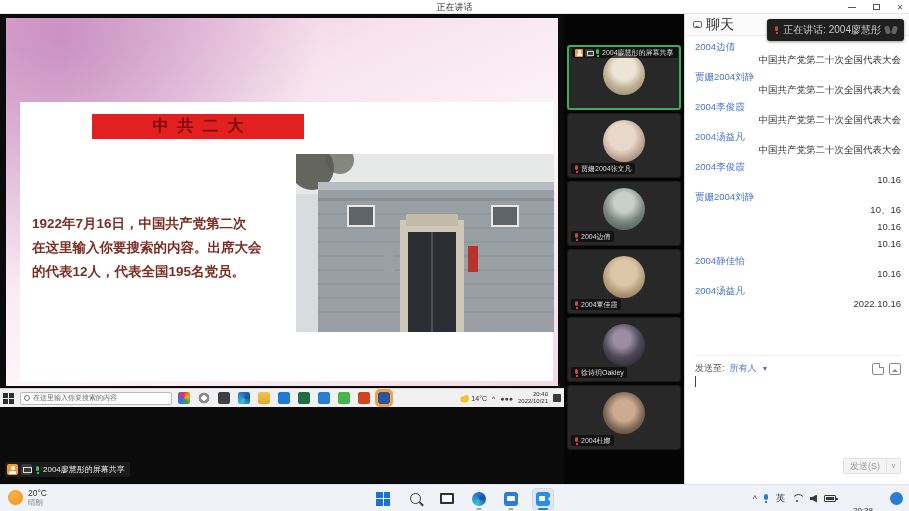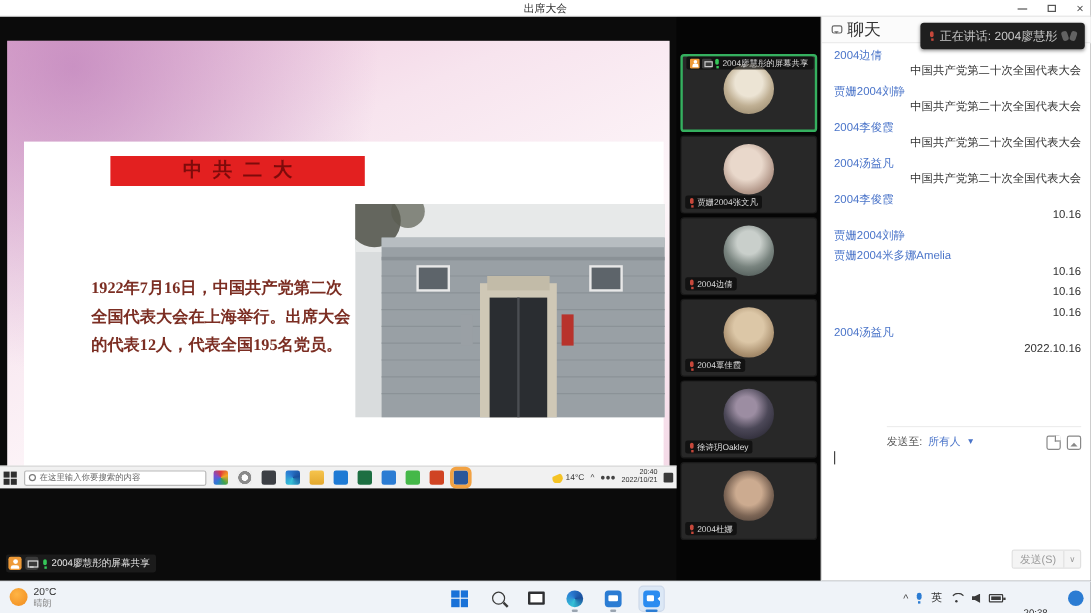--- a/index.html
+++ b/index.html
@@ -18,32 +18,32 @@
   .wc-res i { display:block; width:7px; height:6px; border:1px solid #555; }
 
   
   .main { position:absolute; left:0; top:14px; width:909px; height:470px; }
   .share { position:absolute; left:0; top:0; width:564px; height:470px; background:#0b0b0b; }
   .thumbs { position:absolute; left:564px; top:0; width:120px; height:470px; background:#050505; }
   .chat { position:absolute; left:684px; top:0; width:225px; height:470px; background:#fff;
     border-left:1px solid #d9d9d9; }
 
   
-  .slide { position:absolute; left:6px; top:20px; width:552px; height:368px;
+  .slide { position:absolute; left:6px; top:4px; width:552px; height:368px;
     background:
       radial-gradient(circle at 10% 6%, rgba(176,108,176,.6), rgba(176,108,176,0) 42%),
       linear-gradient(155deg,#eec2db 0%,#f7e4ee 32%,#fdf6f9 62%,#f4d8e6 100%); }
   .slide-card { position:absolute; left:14px; top:84px; right:5px; bottom:5px; background:#fff; }
   .banner { position:absolute; left:72px; top:12px; width:212px; height:25px; background:#e32020;
     display:flex; align-items:center; justify-content:center; }
   .banner span { font-family:"Liberation Serif", serif; font-weight:bold; font-size:16px;
     color:#7d0b0b; letter-spacing:9px; text-indent:9px; }
   .slide-text { position:absolute; left:12px; top:110px; width:276px;
-    font-family:Liberation Serif, serif; font-weight:bold; font-size:13.5px;
-    color:#7b2d22; line-height:24px;margin-left:44px; }
+    font-family:Liberation Sans, sans-serif; font-weight:bold; font-size:13.5px;
+    color:#7b2d22; line-height:24px; }
   .photo { position:absolute; left:276px; top:52px; width:258px; height:178px; }
 
   
   .win10bar { position:absolute; left:0; top:374px; width:564px; height:19px; background:#f1f1f1;
     border-top:1px solid #d8d8d8; display:flex; align-items:center; padding:0 3px; gap:6px; }
   .w10-start { width:11px; height:11px; display:grid; grid-template-columns:5px 5px; gap:1px; }
   .w10-start i { background:#2f2f2f; height:5px; }
   .w10-search { width:152px; height:13px; background:#fff; border:1px solid #b9b9b9; border-radius:2px;
     display:flex; align-items:center; gap:3px; padding:0 3px; }
   .w10-search .mag { width:6px; height:6px; border:1px solid #777; border-radius:50%; position:relative; flex:none;}
@@ -116,21 +116,21 @@
   .hands-ic { width:12px; height:10px; position:relative; opacity:.55; }
   .hands-ic:before, .hands-ic:after { content:''; position:absolute; width:5px; height:8px;
     background:#9a9a9a; border-radius:2px; }
   .hands-ic:before { left:0; top:1px; transform:rotate(-18deg); }
   .hands-ic:after { right:0; top:1px; transform:rotate(18deg); }
   .messages { position:absolute; left:10px; top:26px; right:8px; }
   .msg { margin-bottom:4px; }
   .msg .from { font-size:9.5px; color:#4a74c9; line-height:13px; }
   .msg .text { font-size:9.5px; color:#333; line-height:13px;text-align:right; }
   .send-row { position:absolute; left:10px; right:8px; top:341px; display:flex; align-items:center; gap:5px;
-    border-top:1px solid #ededed; padding-top:6px;margin-left:44px; }
+    border-top:1px solid #ededed; padding-top:6px; }
   .send-row .lbl { font-size:9px; color:#555; }
   .send-row .val { font-size:9px; color:#4a74c9; }
   .send-row .caret { font-size:7px; color:#4a74c9; }
   .send-row .sp { flex:1; }
   .tool-ic { width:12px; height:12px; border:1px solid #888; border-radius:2px; position:relative; }
   .tool-ic.shot:after { content:''; position:absolute; right:-1px; top:-1px; width:4px; height:4px;
     background:#fff; border-left:1px solid #888; border-bottom:1px solid #888; }
   .tool-ic.img:after { content:''; position:absolute; left:2px; bottom:2px; width:0; height:0;
     border:3px solid transparent; border-bottom-color:#888; }
   .chat-input { position:absolute; left:10px; right:8px; top:360px; height:70px; border:0; outline:0;
@@ -193,21 +193,21 @@
   .bat11 { width:12px; height:7px; border:1px solid #3a3a3a; border-radius:1px; position:relative; }
   .bat11:before { content:''; position:absolute; left:1px; top:1px; width:8px; height:3px; background:#3a3a3a; }
   .bat11:after { content:''; position:absolute; right:-3px; top:1.5px; width:1.5px; height:2.5px; background:#3a3a3a; }
   .clock11 { text-align:center; font-size:8px; color:#333; line-height:9px;margin-top:32px; }
   .notif11 { width:13px; height:13px; border-radius:50%; background:#2b7cd3; }
 </style>
 </head>
 <body>
 
 <div class="titlebar">
-  <div class="title">出席大会</div>
+  <div class="title">正在讲话</div>
   <div class="winctrl">
     <div class="wc wc-min">
         <i></i>
       </div>
     <div class="wc wc-res">
         <i></i>
       </div>
     <div class="wc">✕</div>
   </div>
 </div>
@@ -216,21 +216,21 @@
 
   <div class="share">
     <div class="slide">
       <div class="slide-card">
         <div class="banner">
           <span>中共二大</span>
         </div>
         <div class="slide-text">
 
         <div>1922年7月16日，中国共产党第二次</div>
-            <div>全国代表大会在上海举行。出席大会</div>
+            <div>在这里输入你要搜索的内容。出席大会</div>
             <div>的代表12人，代表全国195名党员。</div>
           </div>
         <svg class="photo" viewBox="0 0 258 178">
           <rect x="0" y="0" width="258" height="178" fill="#d9dcdd"></rect>
           <rect x="0" y="0" width="258" height="40" fill="#e7e9e9"></rect>
 
           <circle cx="16" cy="14" r="22" fill="#4c4f45" opacity="0.85"></circle>
           <circle cx="44" cy="6" r="14" fill="#5a5d50" opacity="0.7"></circle>
 
           <rect x="22" y="28" width="236" height="150" fill="#99a0a5"></rect>
@@ -419,32 +419,33 @@
           <div class="text">中国共产党第二十次全国代表大会</div>
         </div>
 
         <div class="msg">
           <div class="from">2004李俊霞</div>
           <div class="text">10.16</div>
         </div>
 
         <div class="msg">
           <div class="from">贾姗2004刘静</div>
-        </div>
-
-        <div class="msg">
-          <div class="from">贾姗2004米多娜Amelia</div>
+          <div class="text">10、16</div>
+        </div>
+
+        <div class="msg">
           <div class="text">10.16</div>
         </div>
 
         <div class="msg">
           <div class="text">10.16</div>
         </div>
 
         <div class="msg">
+          <div class="from">2004静佳怡</div>
           <div class="text">10.16</div>
         </div>
 
         <div class="msg">
           <div class="from">2004汤益凡</div>
           <div class="text">2022.10.16</div>
         </div>
       </div>
 
     <div class="send-row">

